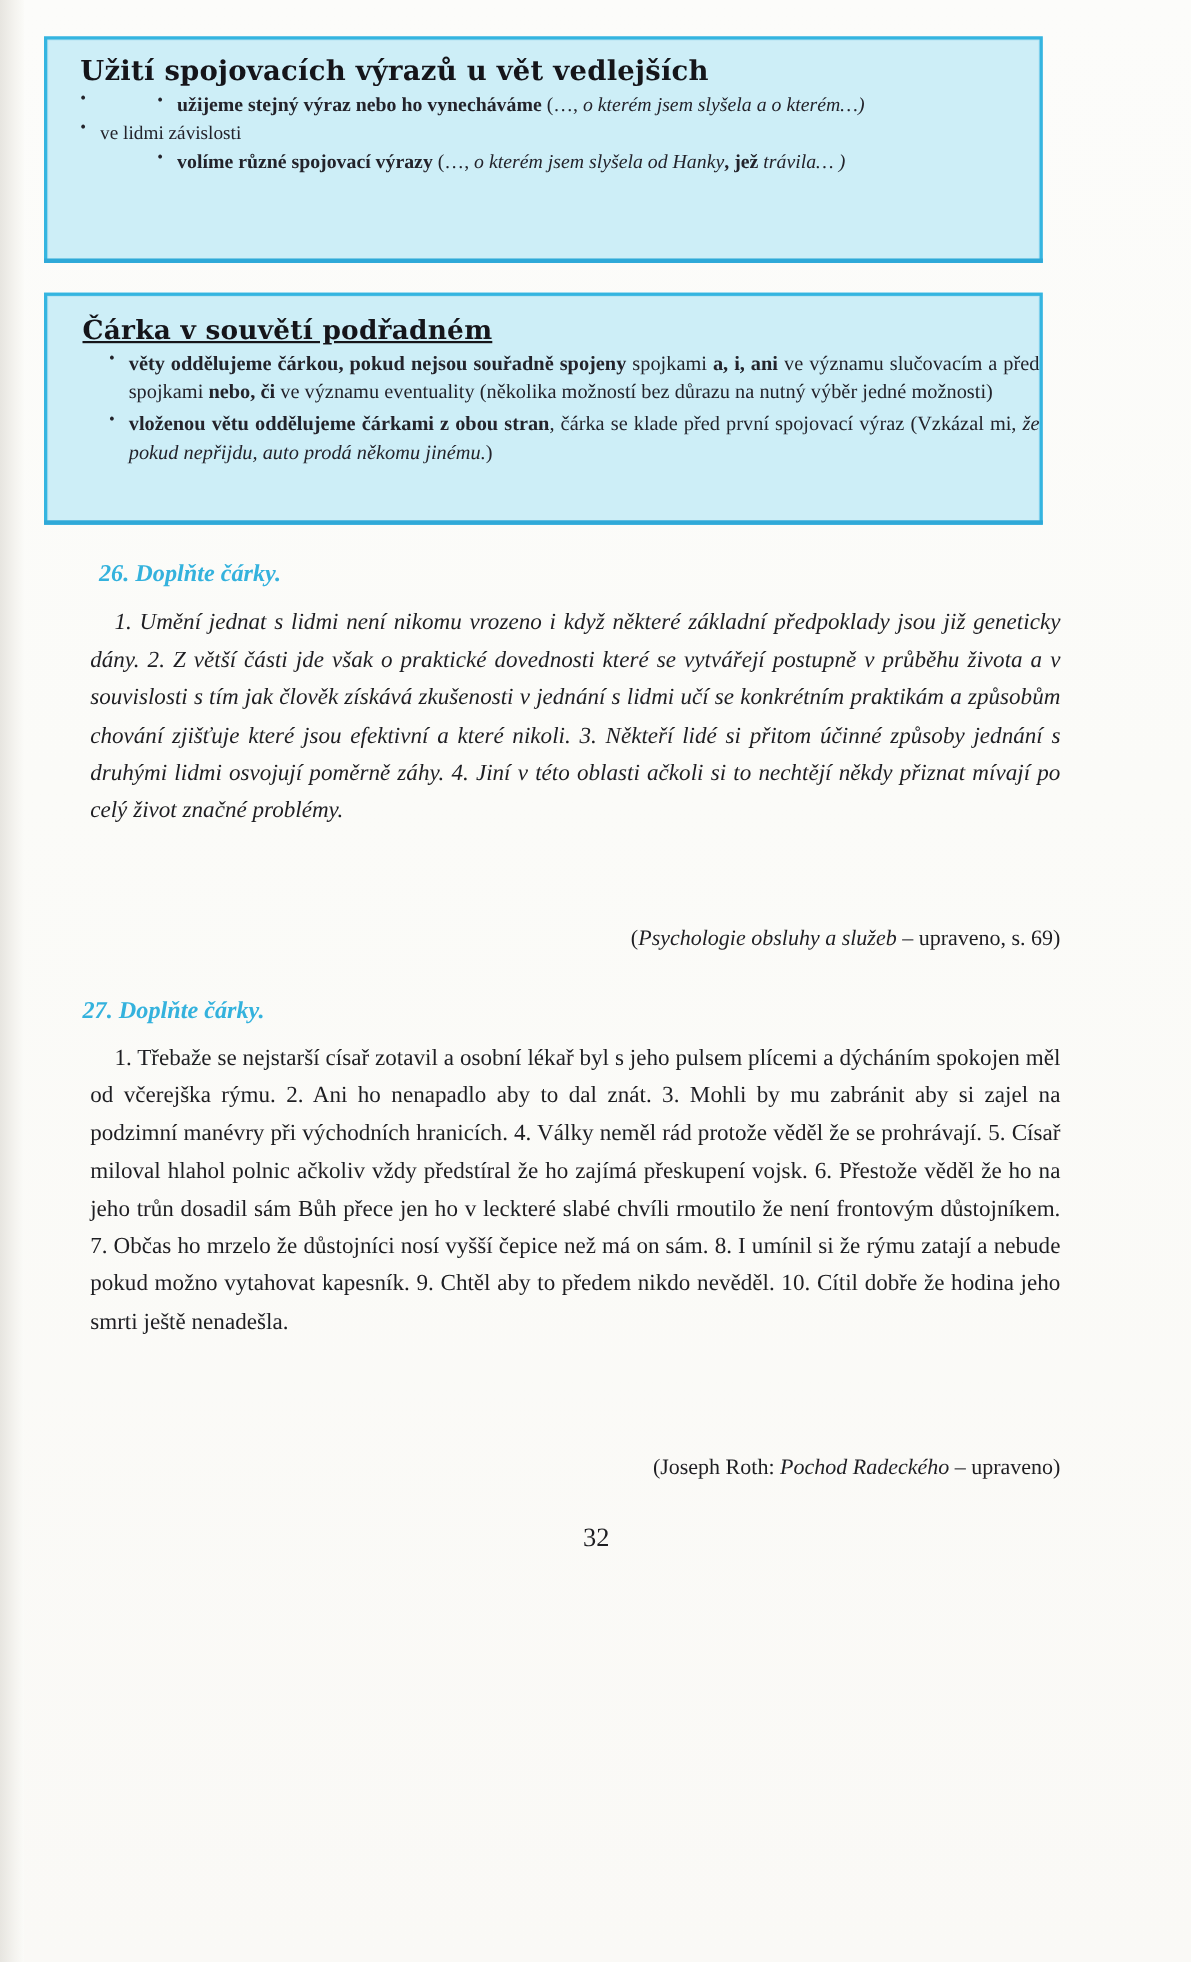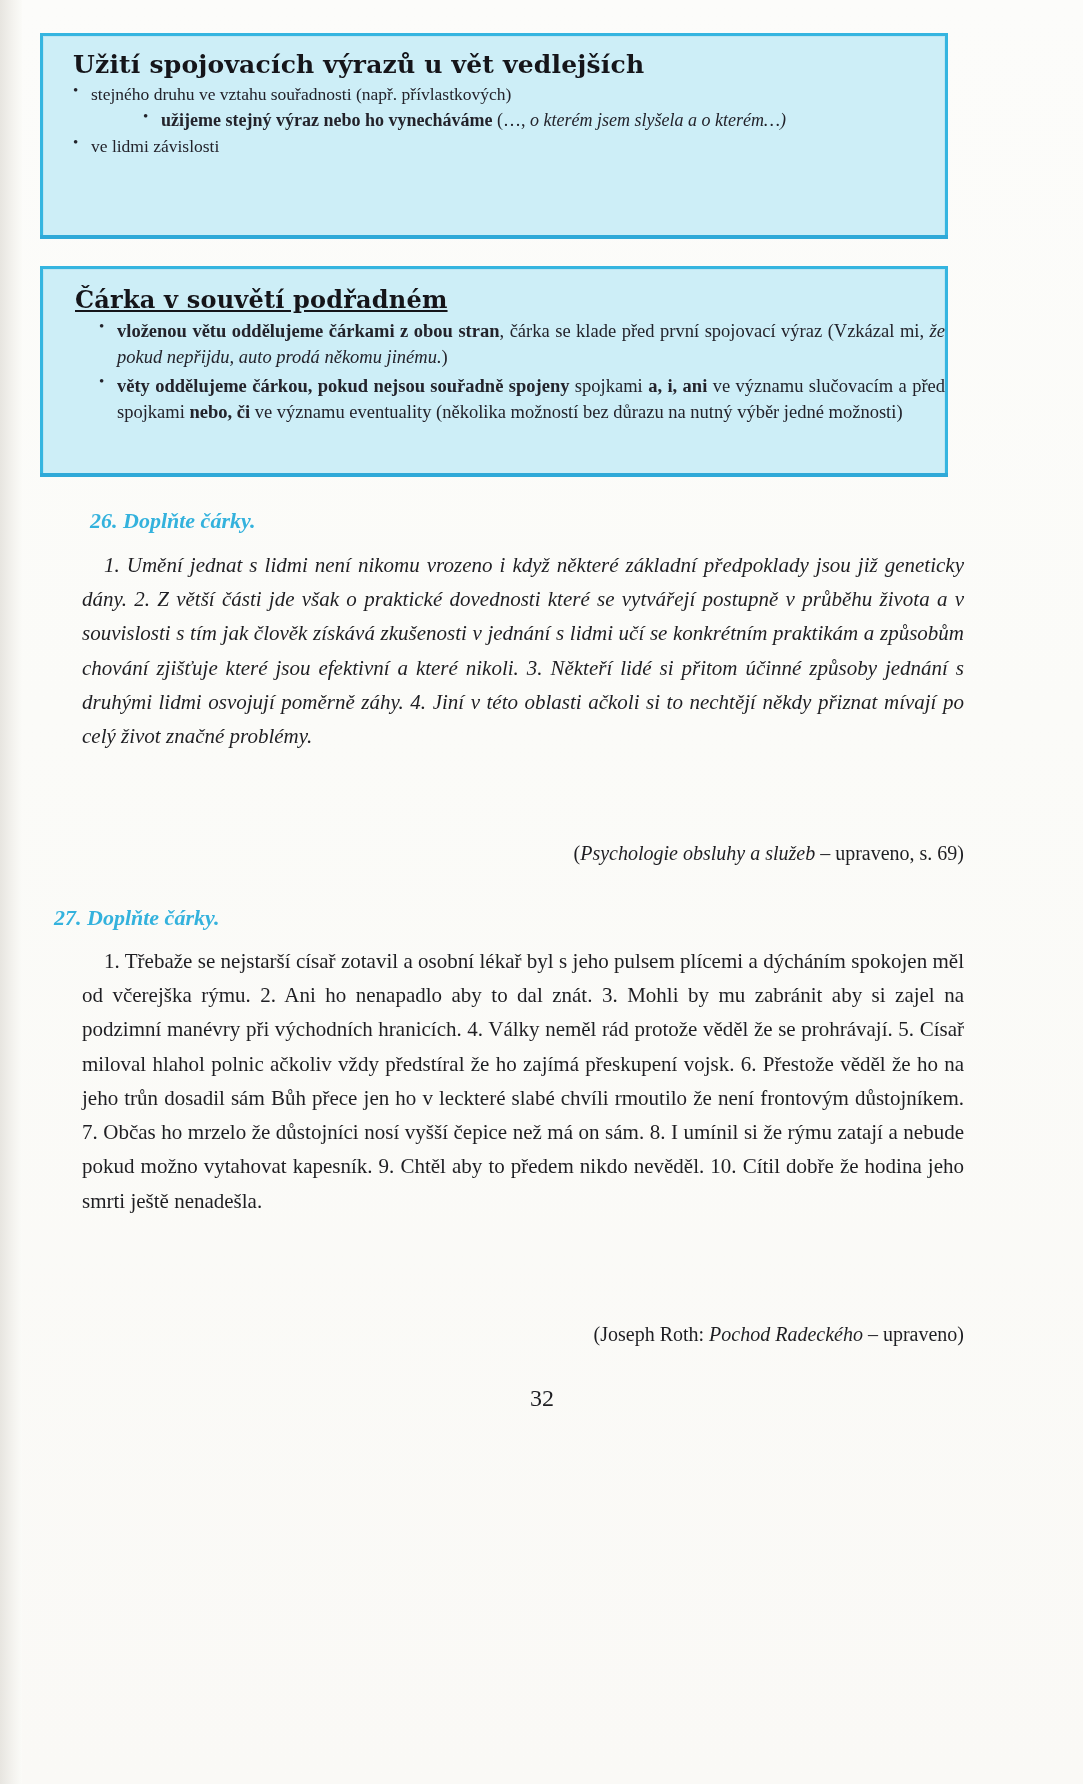--- a/index.html
+++ b/index.html
@@ -89,21 +89,21 @@
 
   
   .ex-head {
     font-family:"Liberation Serif", serif;
     font-weight:bold; font-style:italic;
     font-size:22px;
     color:#34b2dd;
     margin:0;
   }
   .ex26-head { position:absolute; left:40px; top:508px;margin-left:28px; }
-  .ex27-head { position:absolute; left:32px; top:905px; }
+  .ex27-head { position:absolute; left:53px; top:905px; }
 
   .para {
     position:absolute;
     font-size:21px;
     line-height:1.63;
     text-align:justify;
     text-justify:inter-word;
     color:#1e1e22;
     hyphens:none;
   }
@@ -131,36 +131,38 @@
 <body>
 
 <div class="page">
   <div class="edge-left"></div>
   <div class="content">
 
     <div class="rulebox box1">
       <div class="box-title">Užití spojovacích výrazů u vět vedlejších</div>
       <ul class="lv1">
         <li>
-          <span>stejného druhu ve vztahu souřadnosti (např. přívlastkových)</span>
           <ul class="lv2">
             <li><span class="b">užijeme stejný výraz nebo ho vynecháváme</span><span> (…, </span><span class="bi">o kterém</span><span class="i"> jsem slyšela a o kterém…)</span></li>
           </ul>
         </li>
         <li>
           <span>ve lidmi závislosti</span>
+          <ul class="lv2">
+            <li class="nj"><span class="b">volíme různé spojovací výrazy</span><span> (…, </span><span class="bi">o kterém</span><span class="i"> jsem slyšela od Hanky</span><span class="b">, jež</span><span class="i"> trávila… )</span></li>
+          </ul>
         </li>
       </ul>
     </div>
 
     <div class="rulebox box2">
       <div class="box-title">Čárka v souvětí podřadném</div>
       <ul class="lv2">
+        <li><span class="b">věty oddělujeme čárkou, pokud nejsou souřadně spojeny</span><span> spojkami </span><span class="b">a, i, ani</span><span> ve významu slučovacím a před spojkami </span><span class="b">nebo, či</span><span> ve významu eventuality (několika možností bez důrazu na nutný výběr jedné možnosti)</span></li>
         <li><span class="b">vloženou větu oddělujeme čárkami z obou stran</span><span>, čárka se klade před první spojovací výraz (Vzkázal mi, </span><span class="i">že pokud nepřijdu, auto prodá někomu jinému.</span><span>)</span></li>
-        <li><span class="b">věty oddělujeme čárkou, pokud nejsou souřadně spojeny</span><span> spojkami </span><span class="b">a, i, ani</span><span> ve významu slučovacím a před spojkami </span><span class="b">nebo, či</span><span> ve významu eventuality (několika možností bez důrazu na nutný výběr jedné možnosti)</span></li>
       </ul>
     </div>
 
     <div class="ex-head ex26-head">26. Doplňte čárky.</div>
     <div class="para p26">1. Umění jednat s lidmi není nikomu vrozeno i když některé základní předpoklady jsou již geneticky dány. 2. Z větší části jde však o praktické dovednosti které se vytvářejí postupně v průběhu života a v souvislosti s tím jak člověk získává zkušenosti v jednání s lidmi učí se konkrétním praktikám a způsobům chování zjišťuje které jsou efektivní a které nikoli. 3. Někteří lidé si přitom účinné způsoby jednání s druhými lidmi osvojují poměrně záhy. 4. Jiní v této oblasti ačkoli si to nechtějí někdy přiznat mívají po celý život značné problémy.</div>
     <div class="attrib a26"><span>(</span><span class="i">Psychologie obsluhy a služeb</span><span> – upraveno, s. 69)</span></div>
 
     <div class="ex-head ex27-head">27. Doplňte čárky.</div>
     <div class="para p27">1. Třebaže se nejstarší císař zotavil a osobní lékař byl s jeho pulsem plícemi a dýcháním spokojen měl od včerejška rýmu. 2. Ani ho nenapadlo aby to dal znát. 3. Mohli by mu zabránit aby si zajel na podzimní manévry při východních hranicích. 4. Války neměl rád protože věděl že se prohrávají. 5. Císař miloval hlahol polnic ačkoliv vždy předstíral že ho zajímá přeskupení vojsk. 6. Přestože věděl že ho na jeho trůn dosadil sám Bůh přece jen ho v leckteré slabé chvíli rmoutilo že není frontovým důstojníkem. 7. Občas ho mrzelo že důstojníci nosí vyšší čepice než má on sám. 8. I umínil si že rýmu zatají a nebude pokud možno vytahovat kapesník. 9. Chtěl aby to předem nikdo nevěděl. 10. Cítil dobře že hodina jeho smrti ještě nenadešla.</div>
     <div class="attrib a27"><span>(Joseph Roth: </span><span class="i">Pochod Radeckého</span><span> – upraveno)</span></div>

